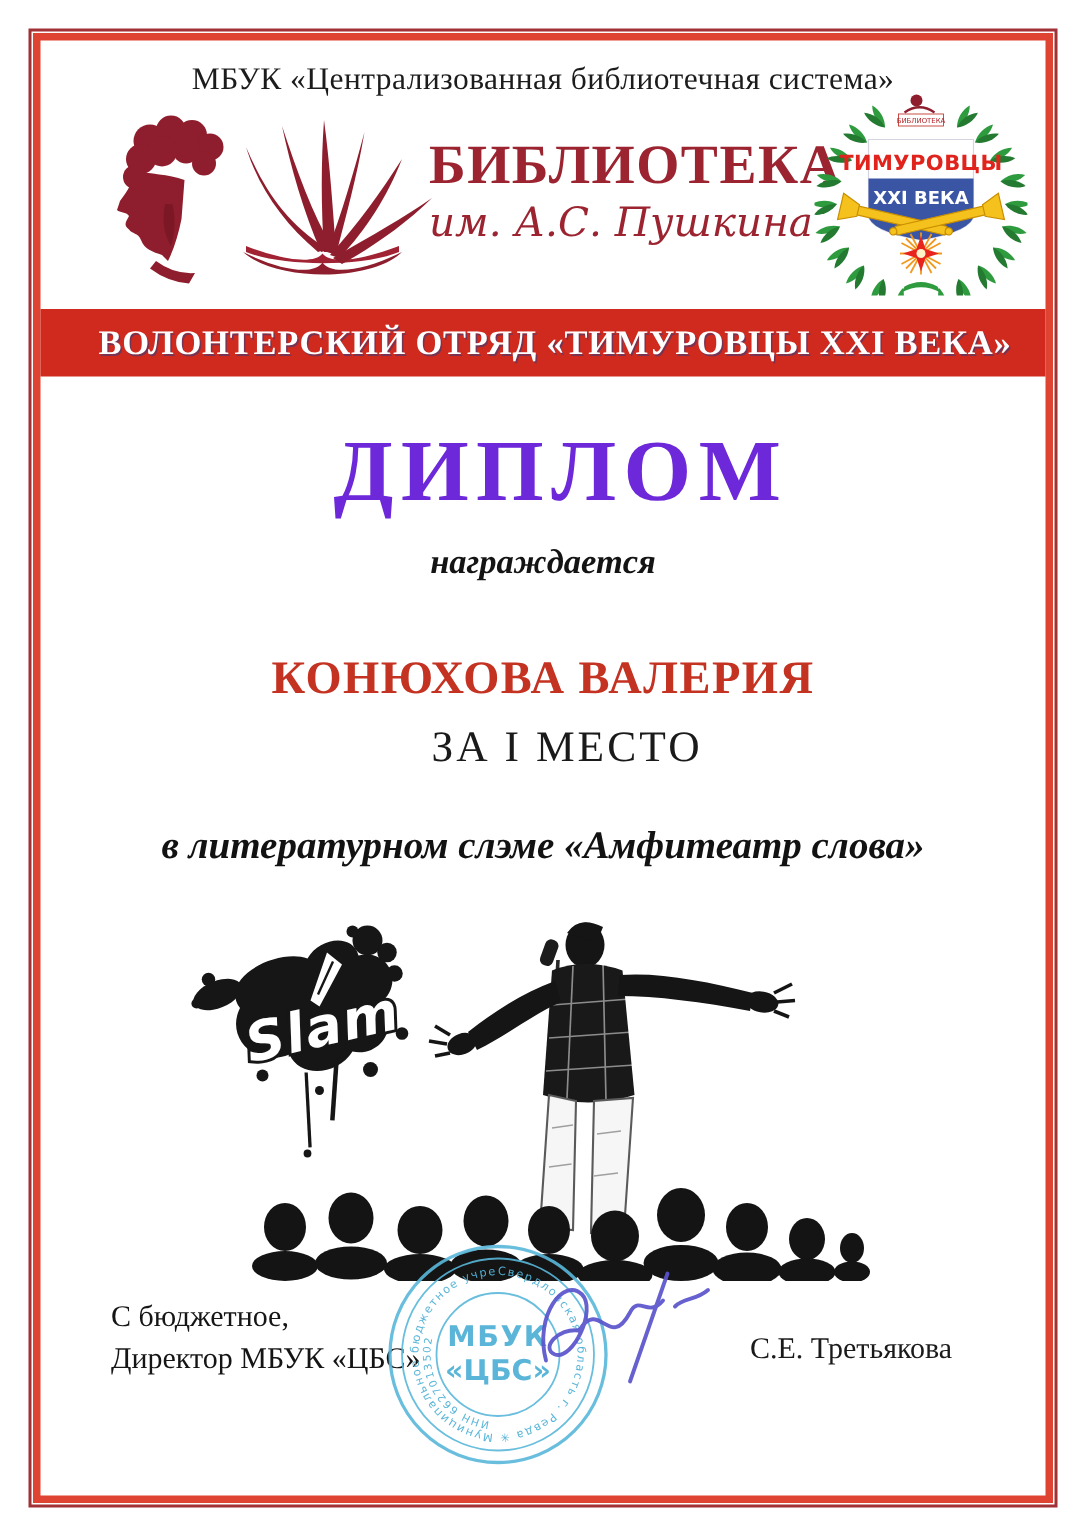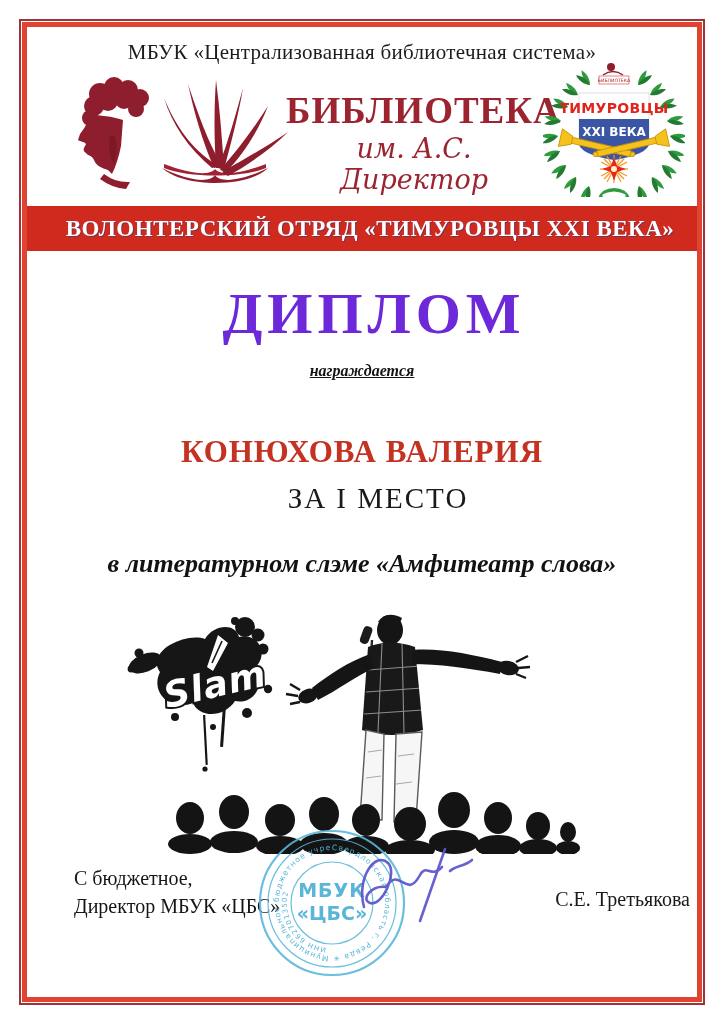--- a/index.html
+++ b/index.html
@@ -14,27 +14,27 @@
   .header-org{top:40px;font-size:21px;color:#1c1c1c;letter-spacing:.3px;}
   .lib-text{left:286px;top:90px;width:256px;text-align:center;color:#9b2430;}
   .lib-line1{font-size:19px;font-weight:bold;letter-spacing:.5px;}
   .lib-line2{font-size:37px;font-weight:bold;letter-spacing:1px;line-height:1.0;margin-top:2px;}
   .lib-line3{font-family:"DejaVu Serif",serif;font-style:italic;font-size:27px;margin-top:4px;}
   .banner{top:206px;left:27px;right:27px;height:45px;background:#cf2a1d;
     display:flex;align-items:center;justify-content:center;}
   .banner span{color:#ffffff;font-size:23px;font-weight:bold;letter-spacing:.5px;
     text-shadow:1px 1px 0 rgba(45,60,130,.55);margin-left:16px;}
   .title{top:280px;font-size:58px;font-weight:bold;color:#6d28d9;letter-spacing:5px;padding-left:24px;}
-  .subtitle{top:362px;font-size:16px;font-weight:bold;font-style:italic;color:#141414;text-decoration:underline;}
+  .subtitle{top:362px;font-size:23px;font-weight:bold;font-style:italic;color:#141414;}
   .recipient{top:434px;font-size:31px;font-weight:bold;color:#c43222;letter-spacing:1px;}
   .award{top:482px;font-size:29px;color:#1a1a1a;letter-spacing:2px;padding-left:32px;}
   .event{top:549px;font-size:26px;font-weight:bold;font-style:italic;color:#121212;}
   .illustration{left:110px;top:592px;}
   .closing{left:74px;top:864px;font-size:20px;color:#151515;line-height:28px;}
-  .signatory{left:500px;top:888px;width:190px;text-align:right;font-size:20px;color:#1a1a1a;}
+  .signatory{left:500px;top:888px;width:190px;text-align:left;font-size:20px;color:#1a1a1a;}
   .stamp{left:252px;top:823px;}
   .signature{left:348px;top:843px;}
   .slam-text{font-family:"DejaVu Sans",sans-serif;font-weight:bold;font-style:italic;}
 </style>
 </head>
 <body>
 
 <div class="frame-outer"></div>
 <div class="frame-inner"></div>
 
@@ -66,21 +66,21 @@
     <path d="M148,92 C136,64 128,36 122,8 C132,38 142,66 156,90 Z"></path>
     <path d="M150,92 C148,62 148,32 150,4 C154,34 156,64 158,92 Z"></path>
     <path d="M152,92 C162,66 170,38 177,12 C172,42 164,70 158,94 Z"></path>
     <path d="M154,94 C172,74 188,52 202,30 C192,56 176,80 160,96 Z"></path>
     <path d="M156,96 C180,82 202,70 222,56 C204,74 180,90 162,100 Z"></path>
   </g>
 </svg>
 
 <div class="abs lib-text">
   <div class="lib-line2">БИБЛИОТЕКА</div>
-  <div class="lib-line3">им. А.С. Директор</div>
+  <div class="lib-line3">им. А.С. Пушкина</div>
 </div>
 
 <svg class="abs" style="left:543px;top:55px;" width="142" height="142" viewBox="0 0 142 142">
   <defs>
     <path id="leafShape" d="M0,0 C3,-5 3,-12 0,-17 C-3,-12 -3,-5 0,0 Z"></path>
   </defs>
 
   <g fill="#2f9b3f">
     <use href="#leafShape" transform="translate(95,30) rotate(30)"></use>
       <use href="#leafShape" transform="translate(95,30) rotate(55)" fill="#237a30"></use>

